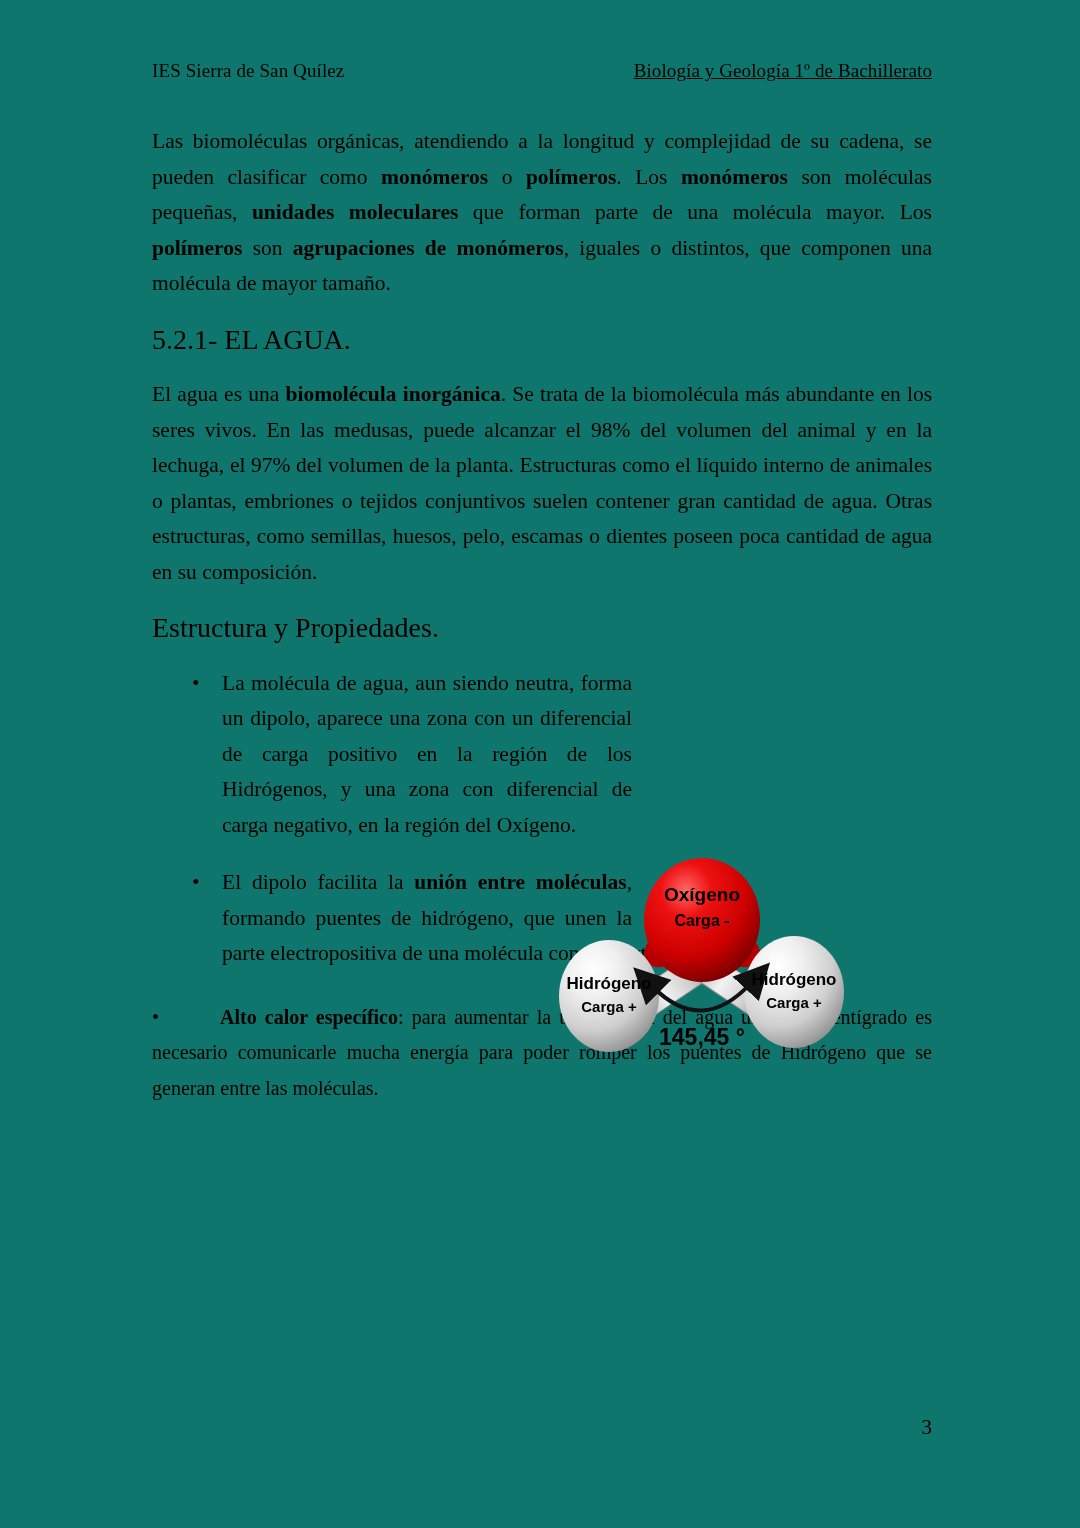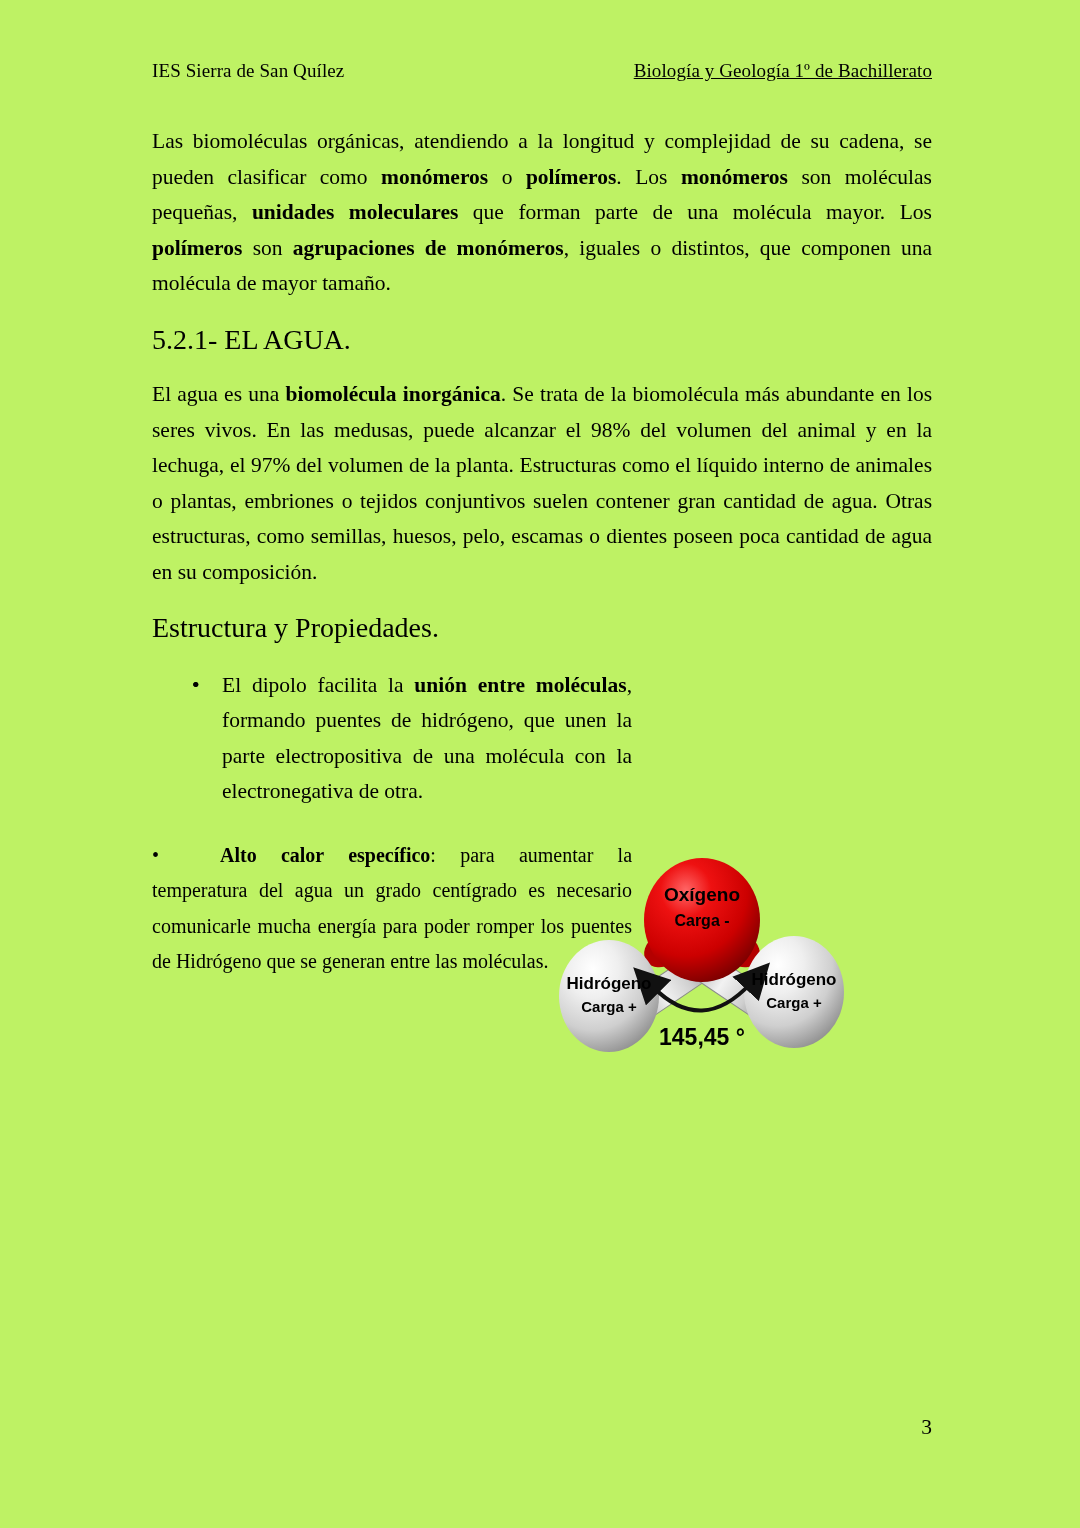--- a/index.html
+++ b/index.html
@@ -4,21 +4,21 @@
 <style>
   html, body {
     margin: 0;
     padding: 0;
     background: #ffffff;
   }
   .page {
     position: relative;
     width: 1080px;
     height: 1528px;
-    background: #bef264;
+    background: #0f766e;
     font-family: "Liberation Serif", "DejaVu Serif", serif;
     color: #000000;
     overflow: hidden;
   }
 
   
   .header {
     position: absolute;
     left: 152px;
     top: 60px;
@@ -143,20 +143,21 @@
 
     <p class="body"><span>El agua es una </span><b>biomolécula inorgánica</b><span>. Se trata de la biomolécula más abundante en los seres vivos. En las medusas, puede alcanzar el 98% del volumen del animal y en la lechuga, el 97% del volumen de la planta. Estructuras como el líquido interno de animales o plantas, embriones o tejidos conjuntivos suelen contener gran cantidad de agua. Otras estructuras, como semillas, huesos, pelo, escamas o dientes poseen poca cantidad de agua en su composición.</span></p>
 
     <h3 class="heading">Estructura y Propiedades.</h3>
 
 
     <ul class="bullets">
       <li>
         <span class="dot">•</span>
         <span class="float-mol"></span>
+        <span>La molécula de agua, aun siendo neutra, forma un dipolo, aparece una zona con un diferencial de carga positivo en la región de los Hidrógenos, y una zona con diferencial de carga negativo, en la región del Oxígeno.</span>
       </li>
       <li>
         <span class="dot">•</span>
         <span>El dipolo facilita la </span><b>unión entre moléculas</b><span>, formando puentes de hidrógeno, que unen la parte electropositiva de una molécula con la electronegativa de otra.</span>
       </li>
     </ul>
 
     <div class="spacer-sm"></div>
 
 

